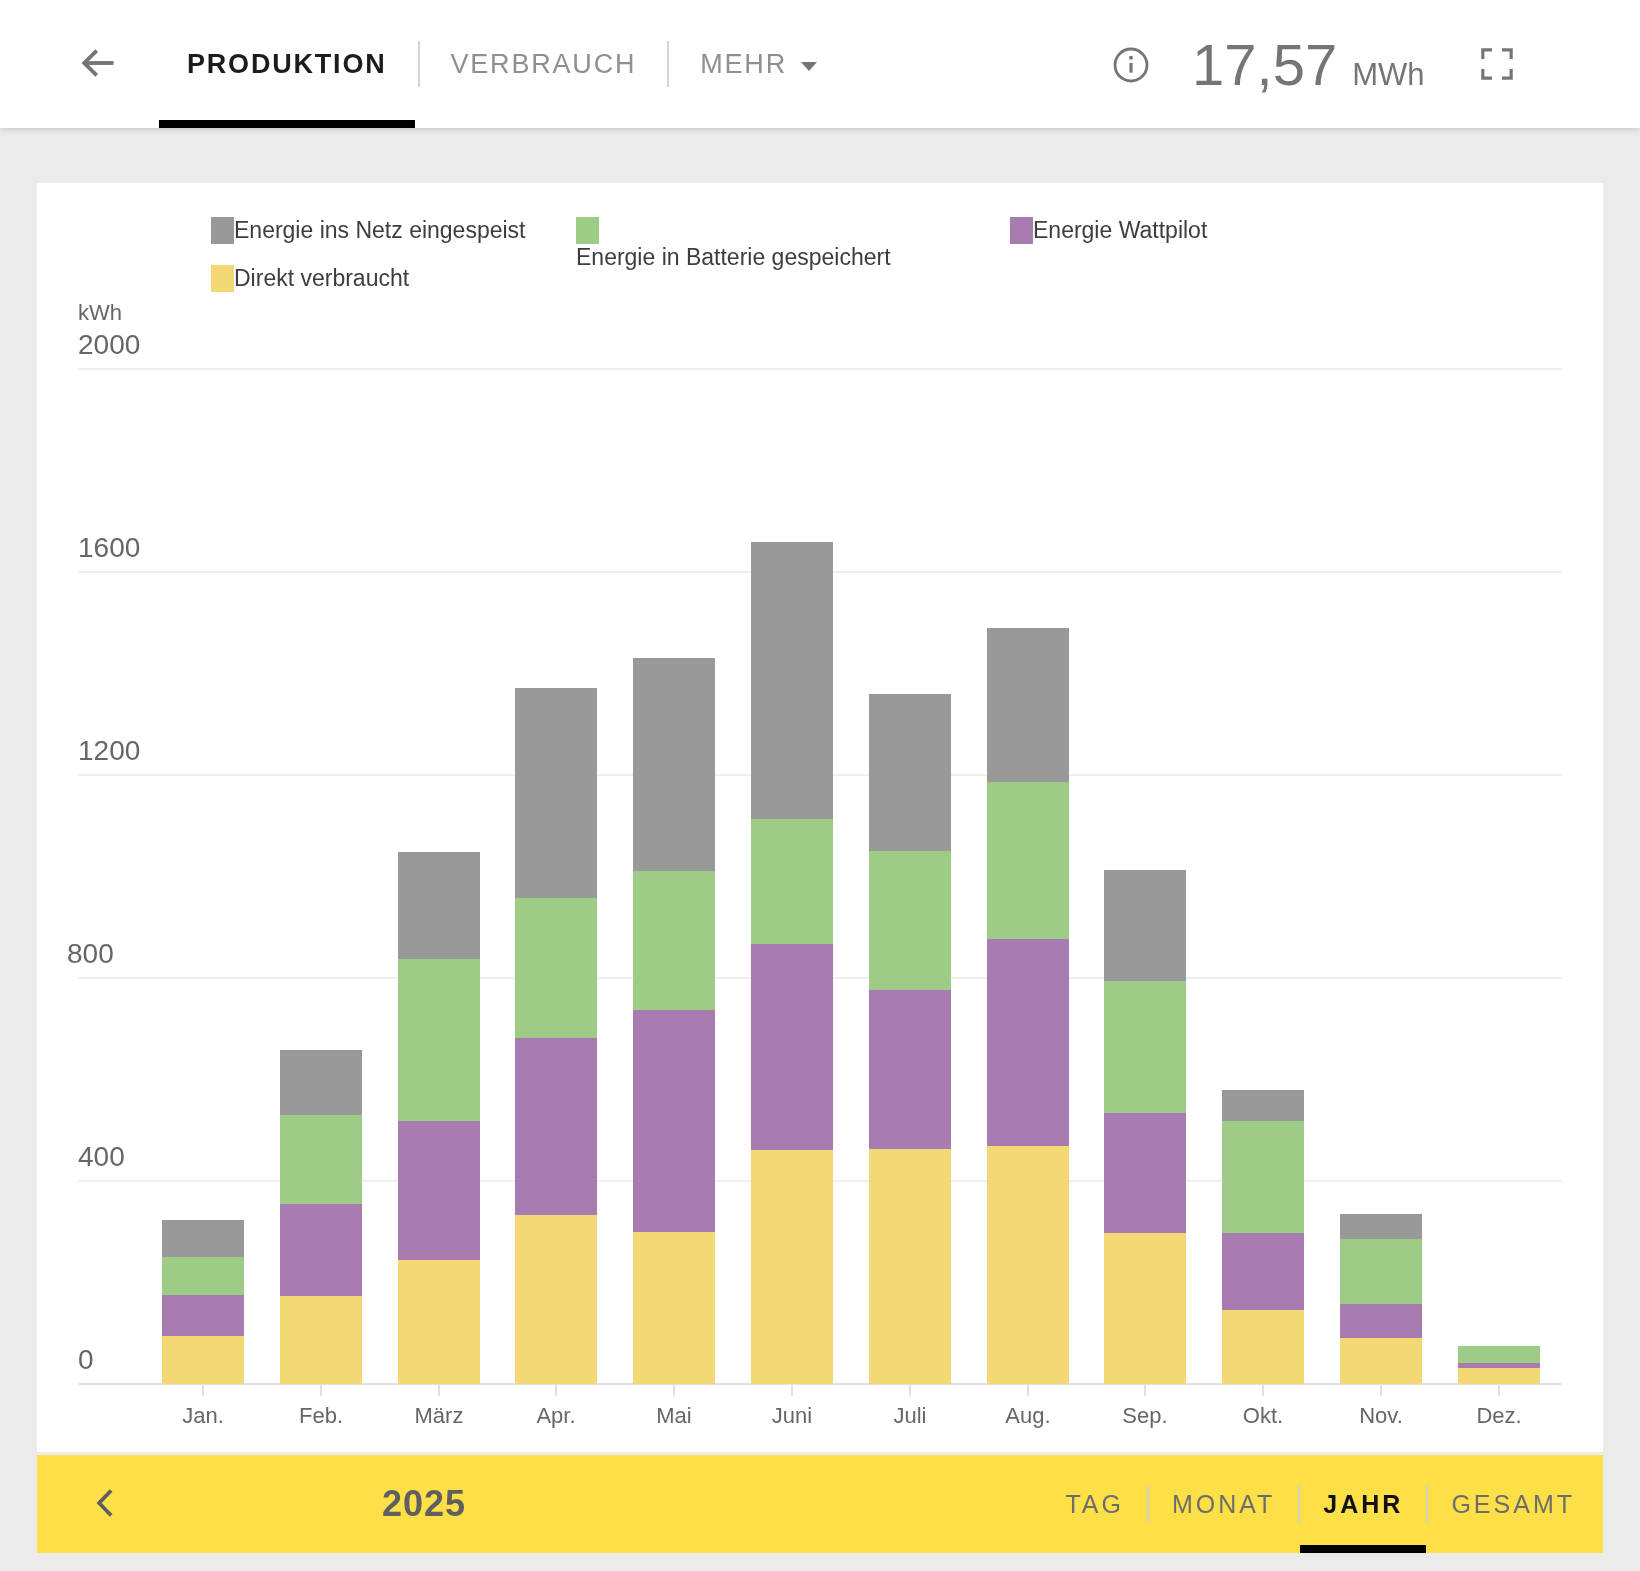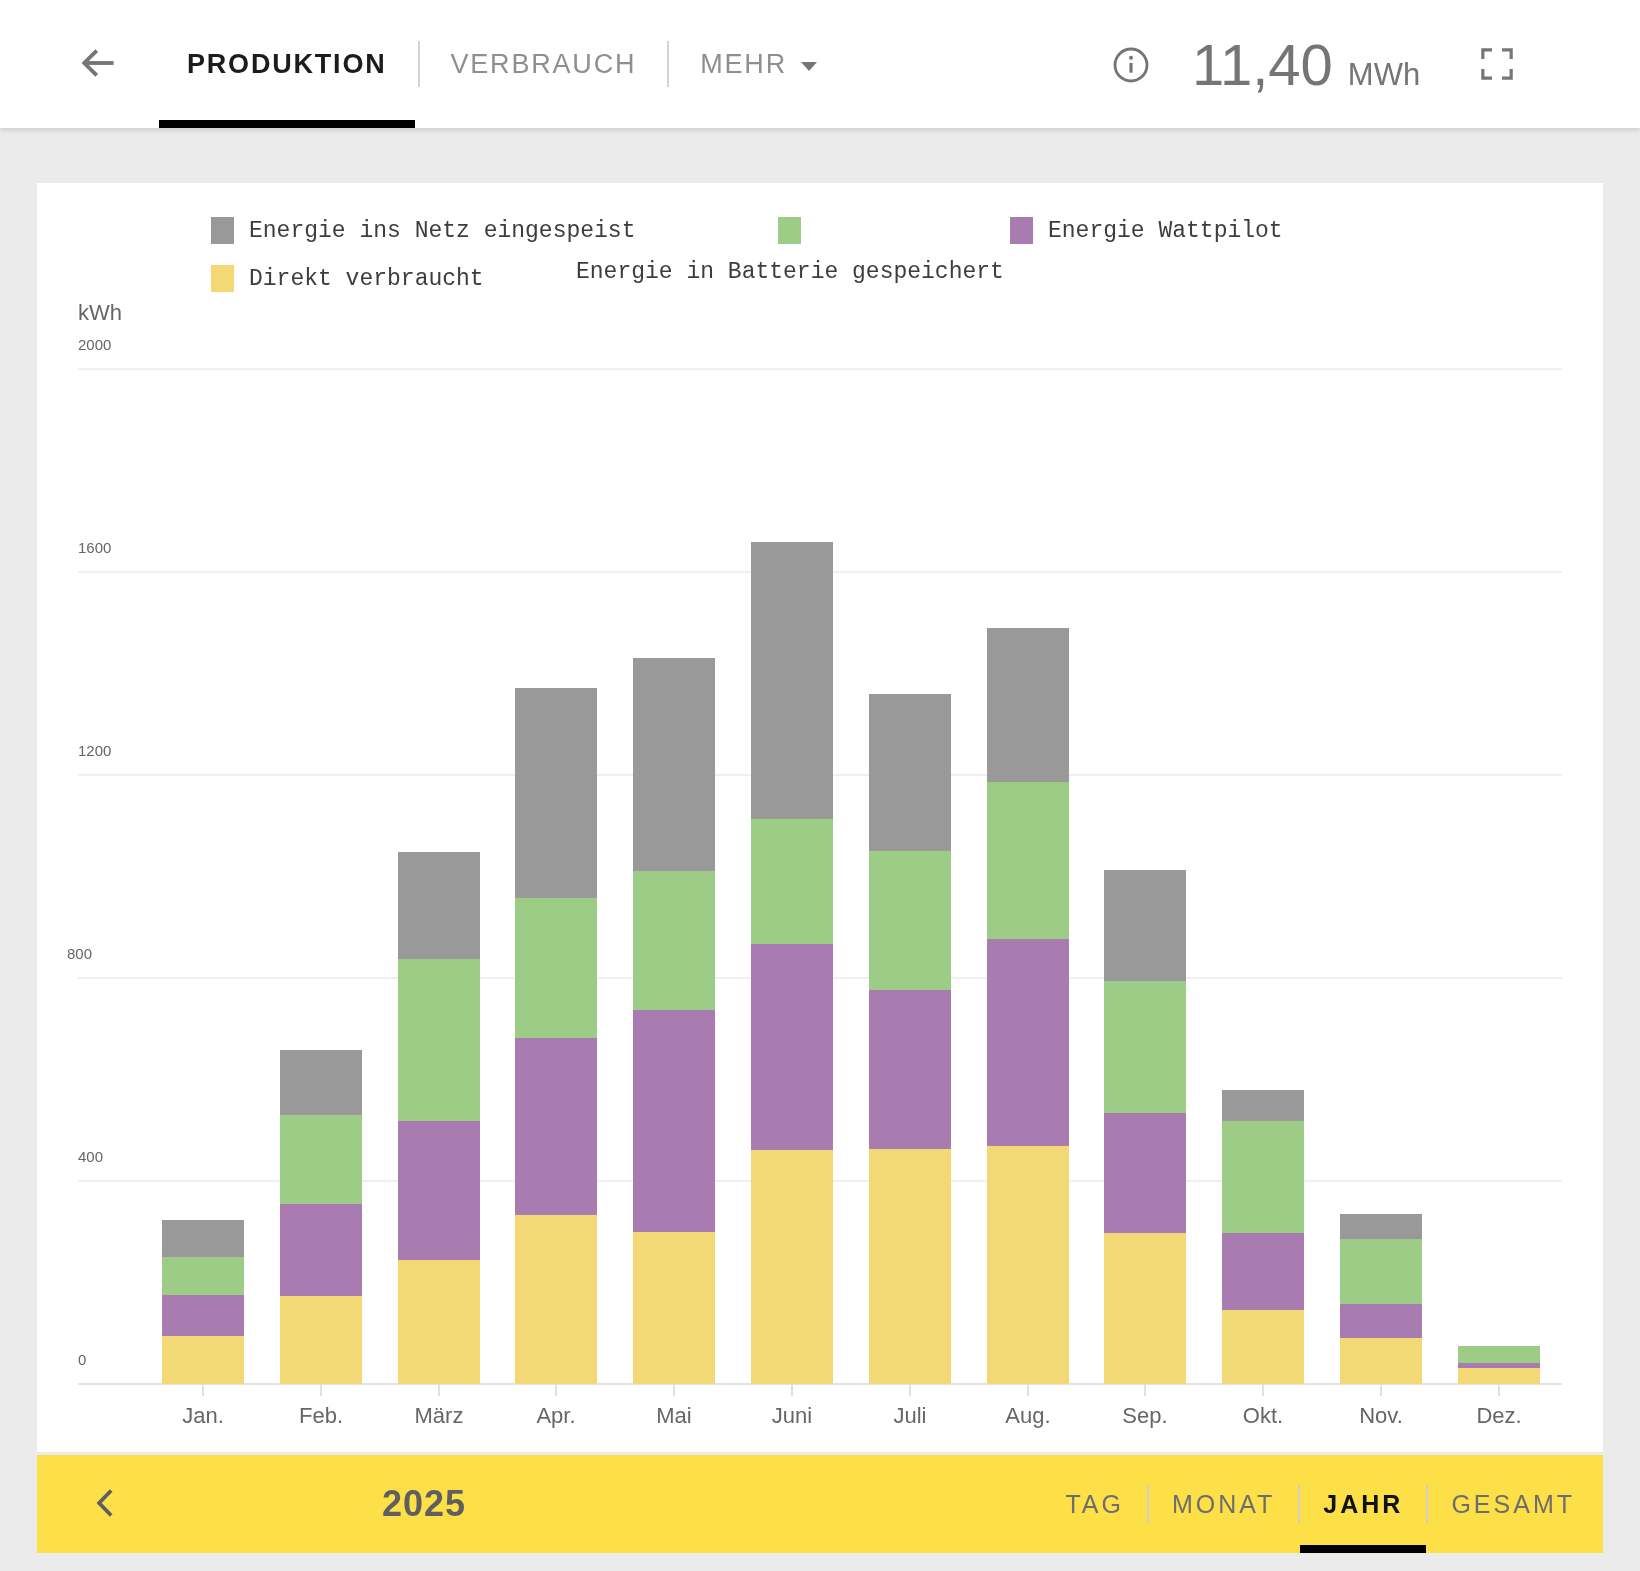--- a/index.html
+++ b/index.html
@@ -16,27 +16,27 @@
   .tab-sep{width:2px;height:46px;background:#d4d4d4;margin:0 27px;}
   .caret{width:0;height:0;border-left:8px solid transparent;border-right:8px solid transparent;border-top:9px solid #757575;margin-left:14px;margin-top:4px;}
   .hdr-info{position:absolute;left:1111px;top:45px;width:40px;height:40px;cursor:pointer;}
   .hdr-total{position:absolute;left:1192px;top:0;height:128px;display:flex;align-items:baseline;gap:15px;padding-top:36px;box-sizing:border-box;}
   .hdr-total .value{font-size:58px;color:#757575;line-height:1;}
   .hdr-total .unit{font-size:31px;color:#757575;line-height:1;}
   .hdr-fullscreen{position:absolute;left:1477px;top:44px;width:40px;height:40px;cursor:pointer;}
 
   
   .card{position:absolute;left:37px;top:183px;width:1566px;height:1269px;background:#ffffff;}
-  .legend-item{position:absolute;display:flex;align-items:center;gap:15px;cursor:pointer;font-family:Liberation Mono, monospace;}
+  .legend-item{position:absolute;display:flex;align-items:flex-start;cursor:pointer;}
   .legend-swatch{width:23px;height:27px;flex:0 0 auto;}
   .legend-label{font-size:23px;color:#3d3d3d;white-space:nowrap;}
   #chart{position:absolute;left:0;top:0;width:1566px;height:1269px;}
   .gridline{position:absolute;height:2px;background:#efefef;}
   .gridline.axis{background:#e2e2e2;}
-  .y-label{position:absolute;font-size:15px;color:#666;line-height:26px;text-align:right;}
+  .y-label{position:absolute;font-size:28px;color:#666;line-height:26px;text-align:right;}
   .unit-label{position:absolute;font-size:22px;color:#666;line-height:26px;}
   .bar{position:absolute;display:flex;flex-direction:column;cursor:pointer;}
   .bar-seg{width:100%;}
   .x-tick{position:absolute;width:2px;background:#e0e0e0;}
   .x-label{position:absolute;width:130px;text-align:center;font-size:22px;color:#666;line-height:26px;}
 
   
   .footer{position:absolute;left:37px;top:1455px;width:1566px;height:98px;background:#fde047;}
   .prev-btn{position:absolute;left:46px;top:25px;width:48px;height:48px;border:none;background:transparent;cursor:pointer;padding:0;}
   .period{position:absolute;left:262px;top:0;width:250px;height:98px;display:flex;align-items:center;justify-content:center;font-size:36px;font-weight:bold;color:#5f5f5f;letter-spacing:1px;}
@@ -79,21 +79,21 @@
 
     <div class="hdr-info">
       <svg width="40" height="40" viewBox="0 0 24 24" fill="none">
         <circle cx="12" cy="12" r="9.6" stroke="#757575" stroke-width="1.7"></circle>
         <line x1="12" y1="10.8" x2="12" y2="16.6" stroke="#757575" stroke-width="1.9"></line>
         <circle cx="12" cy="7.6" r="1.2" fill="#757575"></circle>
       </svg>
     </div>
 
     <div class="hdr-total">
-      <span class="value">11,40</span>
+      <span class="value">17,57</span>
       <span class="unit">MWh</span>
     </div>
 
     <div class="hdr-fullscreen">
       <svg width="40" height="40" viewBox="0 0 24 24" fill="none" stroke="#757575" stroke-width="1.9">
         <path d="M9 3.5H3.5V9"></path>
         <path d="M15 3.5H20.5V9"></path>
         <path d="M3.5 15V20.5H9"></path>
         <path d="M20.5 15V20.5H15"></path>
       </svg>

